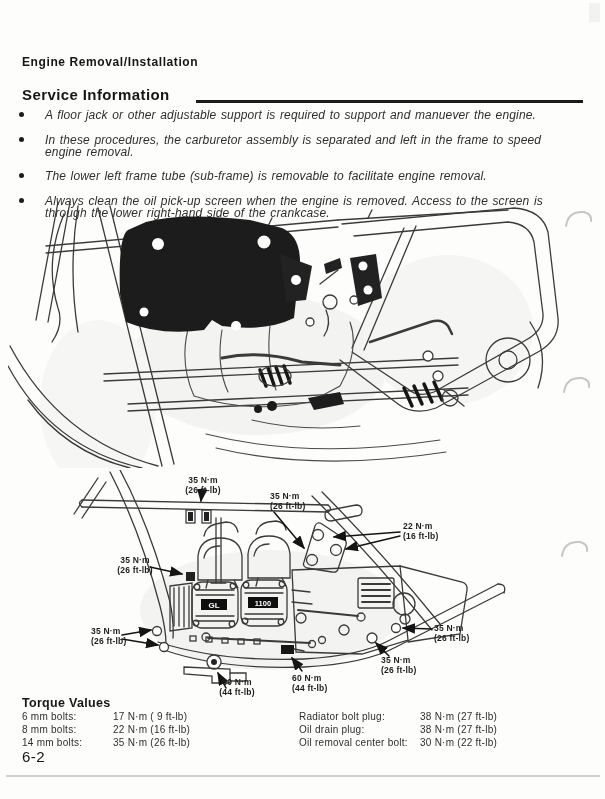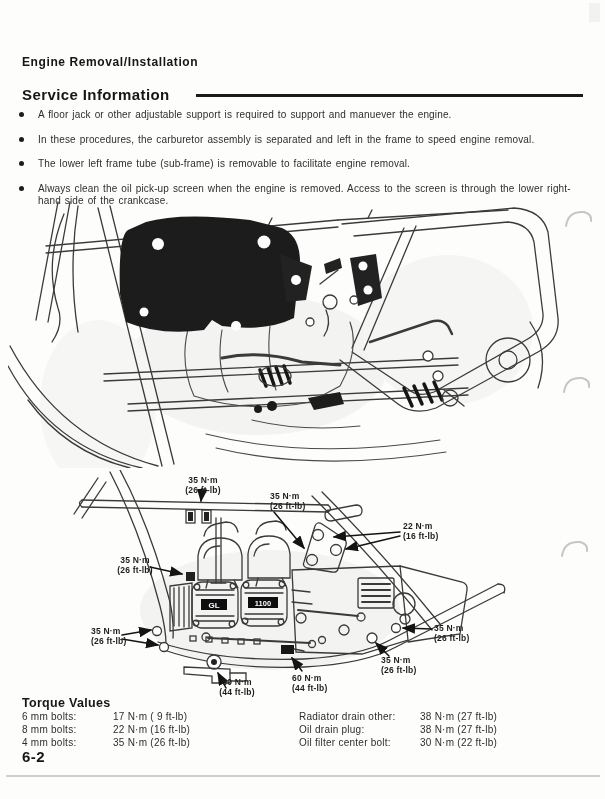--- a/index.html
+++ b/index.html
@@ -8,41 +8,41 @@
     background:#fdfdfc;color:#262626;
     font-family:"Liberation Sans","DejaVu Sans",sans-serif;
     -webkit-font-smoothing:antialiased;
   }
   .abs{position:absolute;}
   
   .title{
     left:22px;top:55px;font-size:12px;font-weight:bold;letter-spacing:.6px;color:#161616;
   }
   .svc-row{
-    left:22px;top:86px;right:22px;display:flex;align-items:center;gap:16px;
+    left:22px;top:86px;right:22px;display:flex;align-items:flex-end;gap:16px;
   }
   .svc-head{font-size:15px;font-weight:bold;letter-spacing:.4px;color:#161616;white-space:nowrap;}
   .svc-rule{flex:1;height:3px;background:#1b1b1b;margin-left:10px;margin-top:2px;}
   
   .bullets{left:19px;top:109px;width:558px;}
-  .bullet{position:relative;padding-left:19px;margin-bottom:12.5px;font-size:10px;line-height:12px;letter-spacing:.15px;word-spacing:1px;color:#2e2e2e;}
+  .bullet{position:relative;padding-left:26px;margin-bottom:12.5px;font-size:12px;line-height:12px;letter-spacing:.15px;word-spacing:1px;color:#2e2e2e;font-style:italic;}
   .bullet .dot{position:absolute;left:0;top:3px;width:5px;height:5px;border-radius:50%;background:#1d1d1d;}
   
   .dia1{left:8px;top:200px;width:560px;height:268px;}
   .dia2{left:60px;top:470px;width:460px;height:238px;}
   .dia2 svg{position:absolute;left:0;top:0;}
   .callout{
     position:absolute;font-size:8.5px;line-height:10px;font-weight:bold;
     letter-spacing:.2px;color:#1d1d1d;white-space:nowrap;
   }
   .callout.center{text-align:center;}
   
   .tv-head{left:22px;top:696px;font-size:12.5px;font-weight:bold;letter-spacing:.3px;color:#161616;}
   .tv-table{left:22px;top:711px;width:558px;display:grid;grid-template-columns:91px 186px 121px auto;row-gap:2px;font-size:10px;line-height:11px;letter-spacing:.25px;color:#2e2e2e;}
-  .pageno{left:22px;top:748px;font-size:15px;font-weight:bold;letter-spacing:.5px;color:#161616;}
+  .pageno{left:22px;top:748px;font-size:15px;font-weight:normal;letter-spacing:.5px;color:#161616;}
   .bottom-rule{left:6px;top:775px;width:594px;height:2px;background:#cfcfcd;}
   .smudge{left:589px;top:3px;width:11px;height:19px;background:#f2f2f1;}
   .overlay{left:0;top:0;pointer-events:none;}
 </style>
 </head>
 <body>
 
 <div class="abs title">Engine Removal/Installation</div>
 <div class="abs svc-row">
   <span class="svc-head">Service Information</span>
@@ -352,29 +352,29 @@
   <div class="callout" style="left:321px;top:185px;">
     <div>35 N·m</div>
       <div>(26 ft-lb)</div>
   </div>
 </div>
 
 <div class="abs tv-head">Torque Values</div>
 <div class="abs tv-table">
   <span>6 mm bolts:</span>
   <span>17 N·m ( 9 ft-lb)</span>
-  <span>Radiator drain other:</span>
+  <span>Radiator bolt plug:</span>
   <span>38 N·m (27 ft-lb)</span>
   <span>8 mm bolts:</span>
   <span>22 N·m (16 ft-lb)</span>
   <span>Oil drain plug:</span>
   <span>38 N·m (27 ft-lb)</span>
-  <span>4 mm bolts:</span>
+  <span>14 mm bolts:</span>
   <span>35 N·m (26 ft-lb)</span>
-  <span>Oil filter center bolt:</span>
+  <span>Oil removal center bolt:</span>
   <span>30 N·m (22 ft-lb)</span>
 </div>
 
 <div class="abs pageno">6-2</div>
 <div class="abs bottom-rule"></div>
 <div class="abs smudge"></div>
 
 <svg class="abs overlay" width="605" height="799" viewBox="0 0 605 799">
   <g fill="none" stroke="#c6c6c4" stroke-width="2" stroke-linecap="round">
     <path d="M566,226 Q568,211 584,212 Q592,214 591,221"></path>

